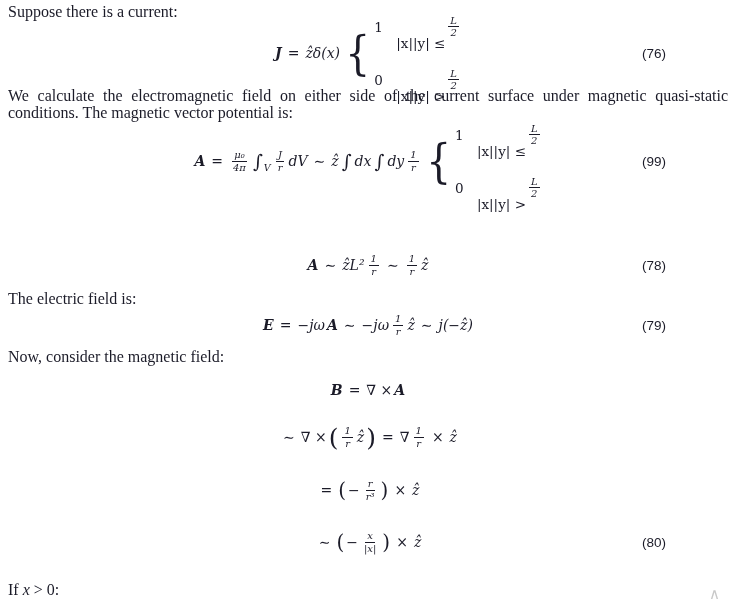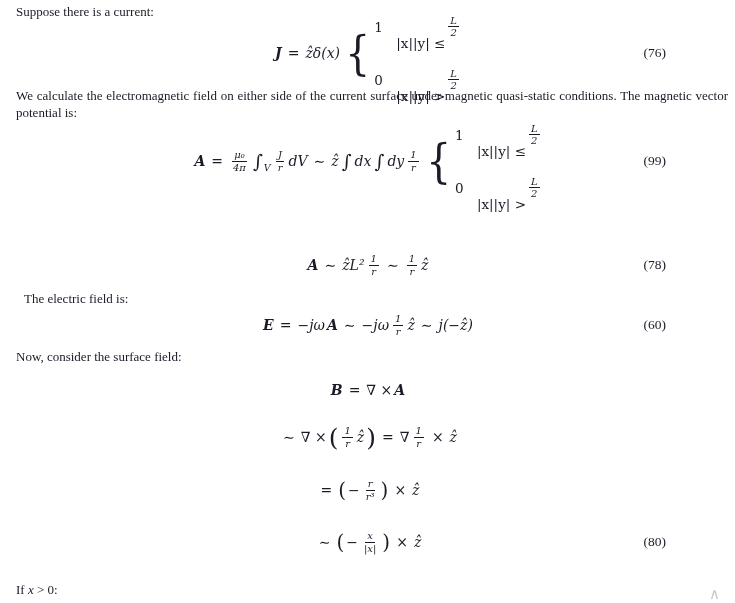--- a/index.html
+++ b/index.html
@@ -2,33 +2,33 @@
 <html><head>
 <meta charset="utf-8">
 <style>
   html,body{margin:0;padding:0;background:#ffffff;}
   .doc{
     position:relative;width:735px;height:603px;overflow:hidden;
     background:#ffffff;color:#1b1b28;
     font-family:"Liberation Serif","DejaVu Serif",serif;
   }
   .para{
-    position:absolute;left:16px;right:7px;
-    font-size:13px;line-height:17px;text-align:justify;
+    position:absolute;left:8px;right:7px;
+    font-size:16px;line-height:17px;text-align:justify;
   }
   .para.single{text-align:left;}
   .eq{
     position:absolute;left:8px;right:7px;
     display:flex;align-items:center;justify-content:center;
     font-size:14px;font-family:"DejaVu Serif","Liberation Serif",serif;
   }
   .eq-num{
     position:absolute;right:62px;top:50%;transform:translateY(-50%);
     font-size:13.5px;font-style:normal;font-weight:normal;
-    font-family:Liberation Serif, serif;
+    font-family:Liberation Sans, sans-serif;
   }
   .vec{font-weight:bold;font-style:italic;margin:0 1px;}
   .it{font-style:italic;margin:0 1px;}
   .op{font-style:normal;margin:0 5px;}
   .tight{margin:0 1px;font-style:normal;}
   .frac{
     display:inline-flex;flex-direction:column;align-items:center;
     font-size:10px;line-height:1.15;font-style:italic;margin:0 3px;
   }
   .frac .fnum{padding:0 2px;border-bottom:1px solid currentColor;}
@@ -156,40 +156,40 @@
     </span>
     <span class="op">∼</span>
     <span class="frac">
       <span class="fnum">1</span>
       <span class="fden">r</span>
     </span>
     <span class="it">ẑ</span>
     <span class="eq-num">(78)</span>
   </div>
 
-  <div class="para single" style="top:290px;margin-left:8px;">The electric field is:</div>
+  <div class="para single" style="top:290px;">The electric field is:</div>
 
   <div class="eq" style="top:309px;height:32px;">
     <span class="vec">E</span>
     <span class="op">=</span>
     <span class="it">−jω</span>
     <span class="vec">A</span>
     <span class="op">∼</span>
     <span class="it">−jω</span>
     <span class="frac">
       <span class="fnum">1</span>
       <span class="fden">r</span>
     </span>
     <span class="it">ẑ</span>
     <span class="op">∼</span>
     <span class="it">j(−ẑ)</span>
-    <span class="eq-num">(60)</span>
-  </div>
-
-  <div class="para single" style="top:348px;">Now, consider the surface field:</div>
+    <span class="eq-num">(79)</span>
+  </div>
+
+  <div class="para single" style="top:348px;">Now, consider the magnetic field:</div>
 
   <div class="eq" style="top:381px;height:18px;">
     <span class="vec">B</span>
     <span class="op">=</span>
     <span class="tight">∇ ×</span>
     <span class="vec">A</span>
   </div>
 
   <div class="eq" style="top:420px;height:34px;">
     <span class="op">∼</span>

